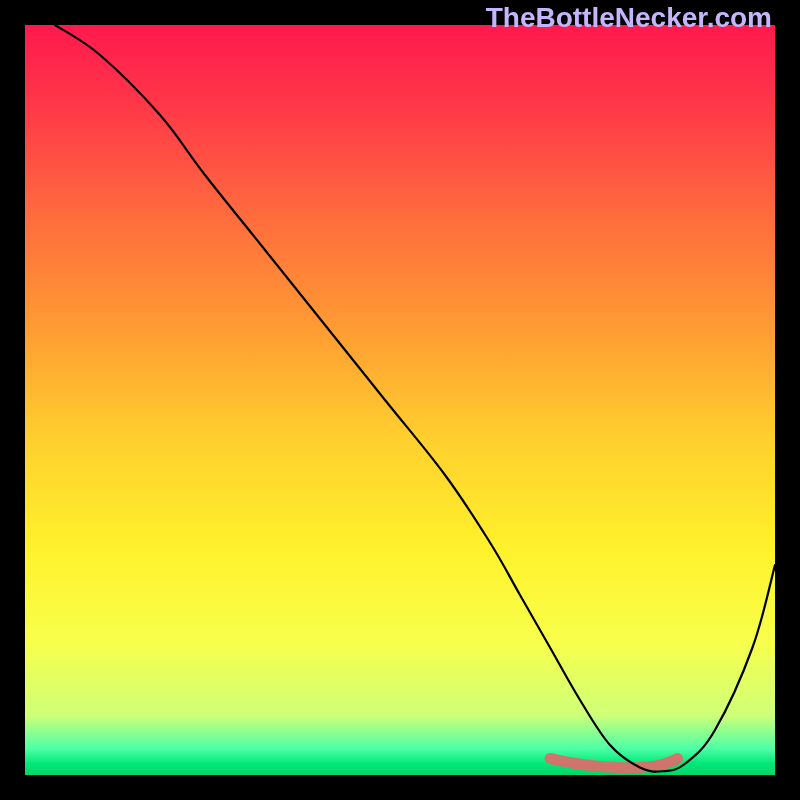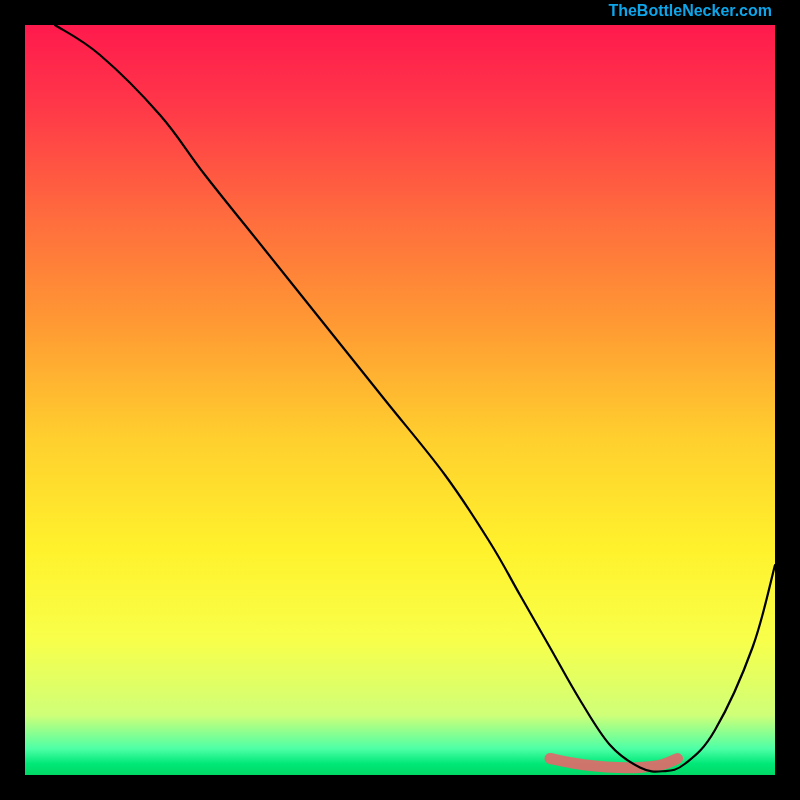--- a/index.html
+++ b/index.html
@@ -23,23 +23,23 @@
     left: 0;
     top: 0;
     width: 750px;
     height: 750px;
   }
   .attribution {
     position: absolute;
     top: 2px;
     right: 28px;
     font-family: Arial, Helvetica, sans-serif;
-    font-size: 16px;
+    font-size: 28px;
     font-weight: bold;
-    color: #0ea5e9;
+    color: #c4b5fd;
     letter-spacing: 0px;
   }
 </style>
 </head>
 <body>
 
 <div class="frame">
   <div class="plot-wrap">
     <svg id="plot-svg" width="750" height="750" viewBox="0 0 750 750">
       <defs>

